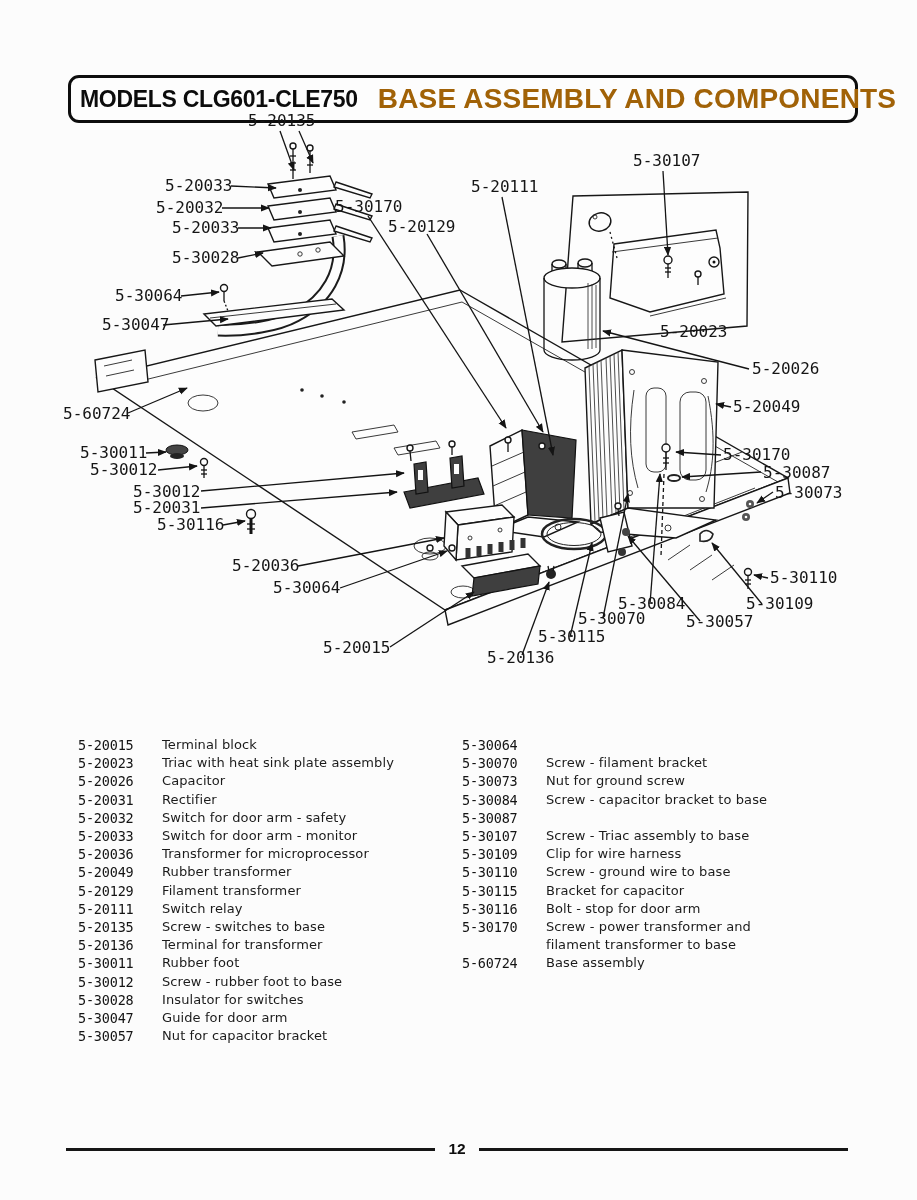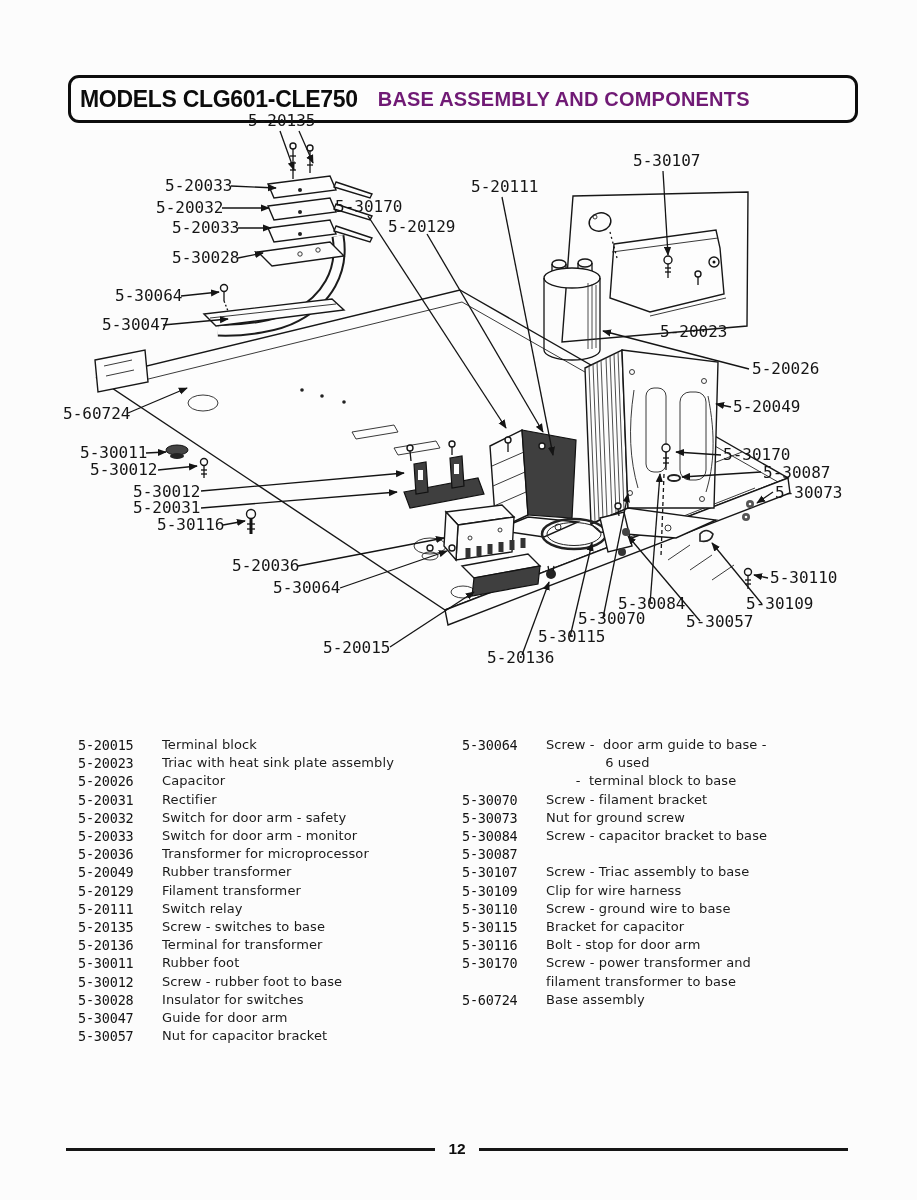--- a/index.html
+++ b/index.html
@@ -11,21 +11,21 @@
   
   .title-bar{
     position:absolute;left:68px;top:47px;width:766px;height:34px;
     border:3.5px solid #0d0d0d;border-radius:11px;
     display:flex;align-items:center;gap:20px;padding:4px 9px;background:#fdfdfd;margin-top:28px;
   }
   .title-bar .models{
     font-weight:bold;font-size:23px;letter-spacing:-0.3px;white-space:nowrap;color:#0c0c0c;
   }
   .title-bar .assembly{
-    font-weight:bold;font-size:20px;letter-spacing:0.2px;white-space:nowrap;color:#701a75;
+    font-weight:bold;font-size:28px;letter-spacing:0.2px;white-space:nowrap;color:#a16207;
     transform:scaleY(1.02);
   }
   
   svg.diagram{position:absolute;left:0;top:0;}
   svg.diagram text{
     font-family:"DejaVu Sans Mono", monospace;font-size:16px;fill:#151515;
     letter-spacing:0px;
   }
   .ln{stroke:#141414;stroke-width:1.3;fill:none;}
   .shape{stroke:#171717;stroke-width:1.4;fill:#fdfdfd;}
@@ -431,23 +431,20 @@
       <div class="row">
         <span class="num">5-30057</span>
         <span class="desc">Nut for capacitor bracket</span>
       </div>
     </div>
 
   <div class="parts-col col-right">
 
       <div class="row">
         <span class="num">5-30064</span>
-        <span class="desc">Screw -  door arm guide to base -
-              6 used
-       -  terminal block to base</span>
       </div>
 
       <div class="row">
         <span class="num">5-30070</span>
         <span class="desc">Screw - filament bracket</span>
       </div>
 
       <div class="row">
         <span class="num">5-30073</span>
         <span class="desc">Nut for ground screw</span>

